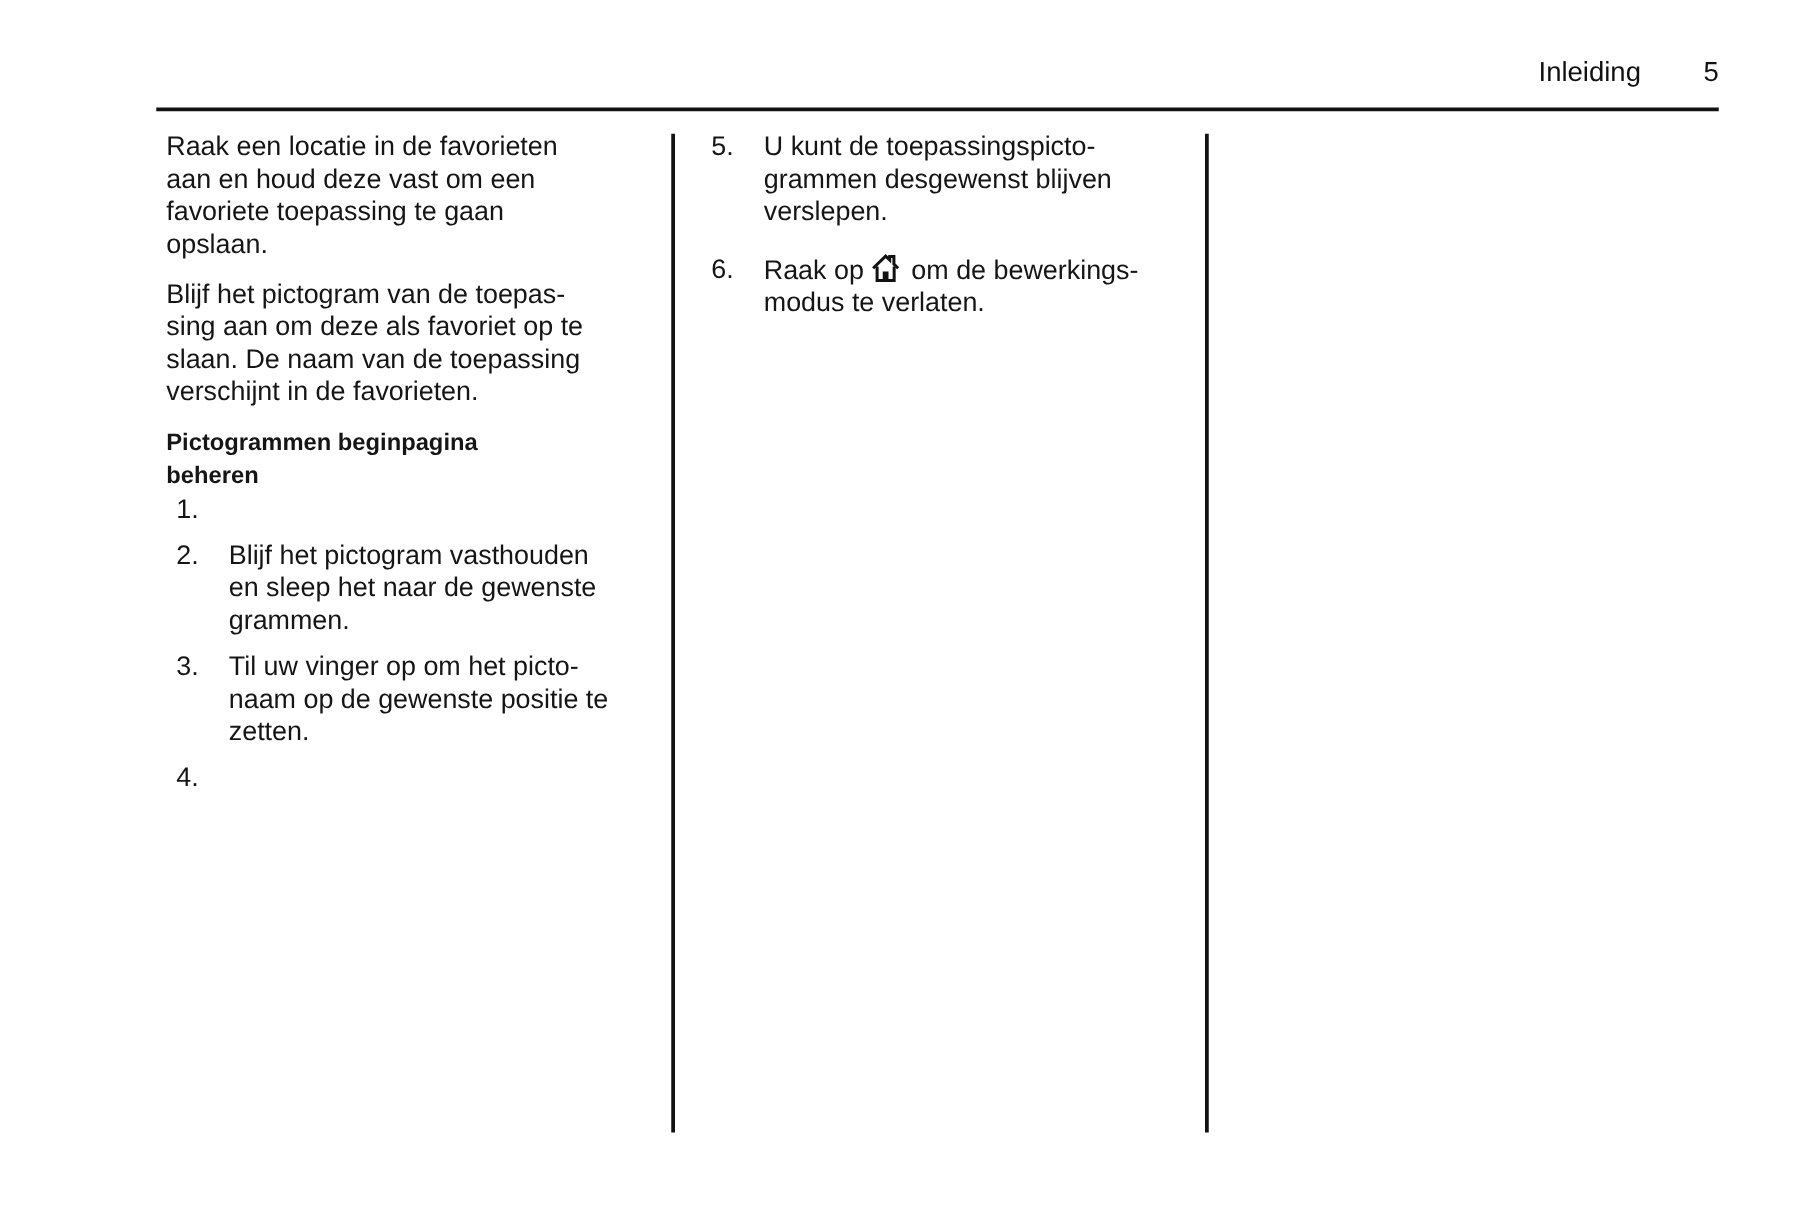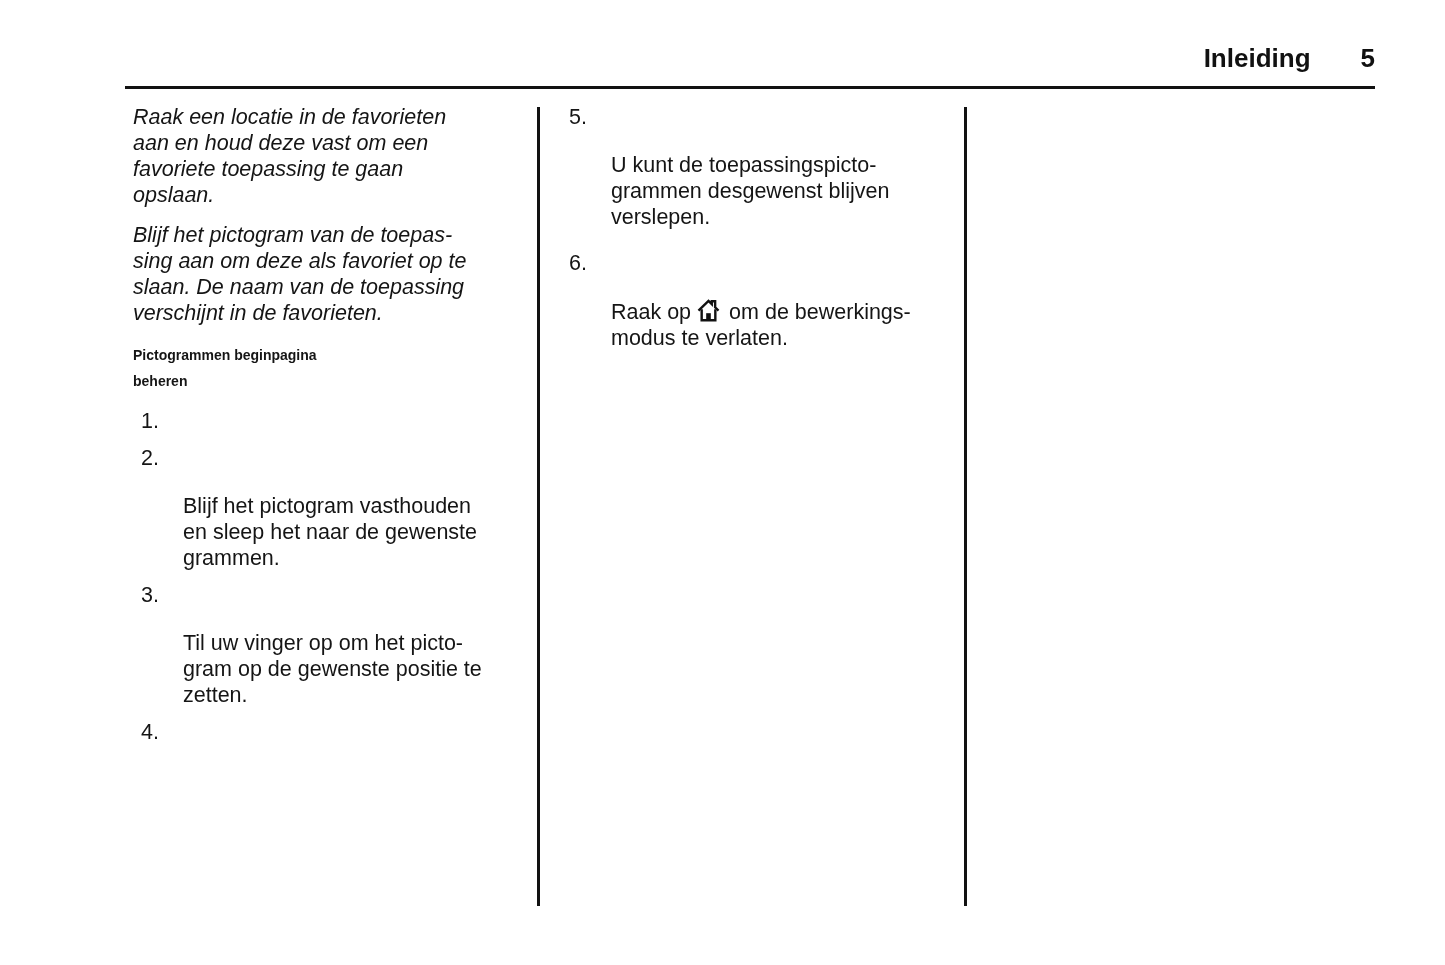--- a/index.html
+++ b/index.html
@@ -20,22 +20,22 @@
   }
   .header {
     position: absolute;
     top: 42px;
     left: 125px;
     width: 1250px;
     display: flex;
     justify-content: flex-end;
     align-items: baseline;
     gap: 50px;
-    font-weight: bold;
-    font-size: 26px;
+    font-weight: normal;
+    font-size: 22px;
     line-height: 32px;
     color: #111111;
     text-align: center;
   }
   .rule {
     position: absolute;
     top: 86px;
     left: 125px;
     width: 1250px;
     height: 3px;
@@ -54,42 +54,40 @@
   .col {
     position: absolute;
     top: 104px;
   }
   .col1 { left: 133px; width: 396px; }
   .col2 { left: 561px; width: 396px; }
 
   .para {
     margin: 0 0 14px 0;
     white-space: pre-line;
-    font-style: italic;
   }
   .heading {
-    margin: 16px 0 14px 0;
-    font-size: 14px;
+    margin: 16px 0 0 0;
+    font-size: 19px;
     font-weight: bold;
     white-space: pre-line;
   }
   .list-item {
     display: flex;
     margin-bottom: 11px;
   }
   .list-item.gap-lg {
     margin-bottom: 20px;
   }
   .list-num {
     flex: 0 0 42px;
     margin-left: 8px;
   }
   .list-text {
     white-space: pre-line;
-    margin-top: 48px;
   }
   .home-icon-svg {
     vertical-align: -4px;
     margin: 0 8px 0 5px;
   }
 </style>
 </head>
 <body>
 
 <div class="page">
@@ -119,21 +117,21 @@
       </div>
       <div class="list-item">
         <div class="list-num">2.</div>
         <div class="list-text">Blijf het pictogram vasthouden
 en sleep het naar de gewenste
 grammen.</div>
       </div>
       <div class="list-item">
         <div class="list-num">3.</div>
         <div class="list-text">Til uw vinger op om het picto-
-gram op de gewenste positie te
+naam op de gewenste positie te
 zetten.</div>
       </div>
       <div class="list-item">
         <div class="list-num">4.</div>
       </div>
     </div>
   </div>
 
   <div class="divider divider-left"></div>
 

